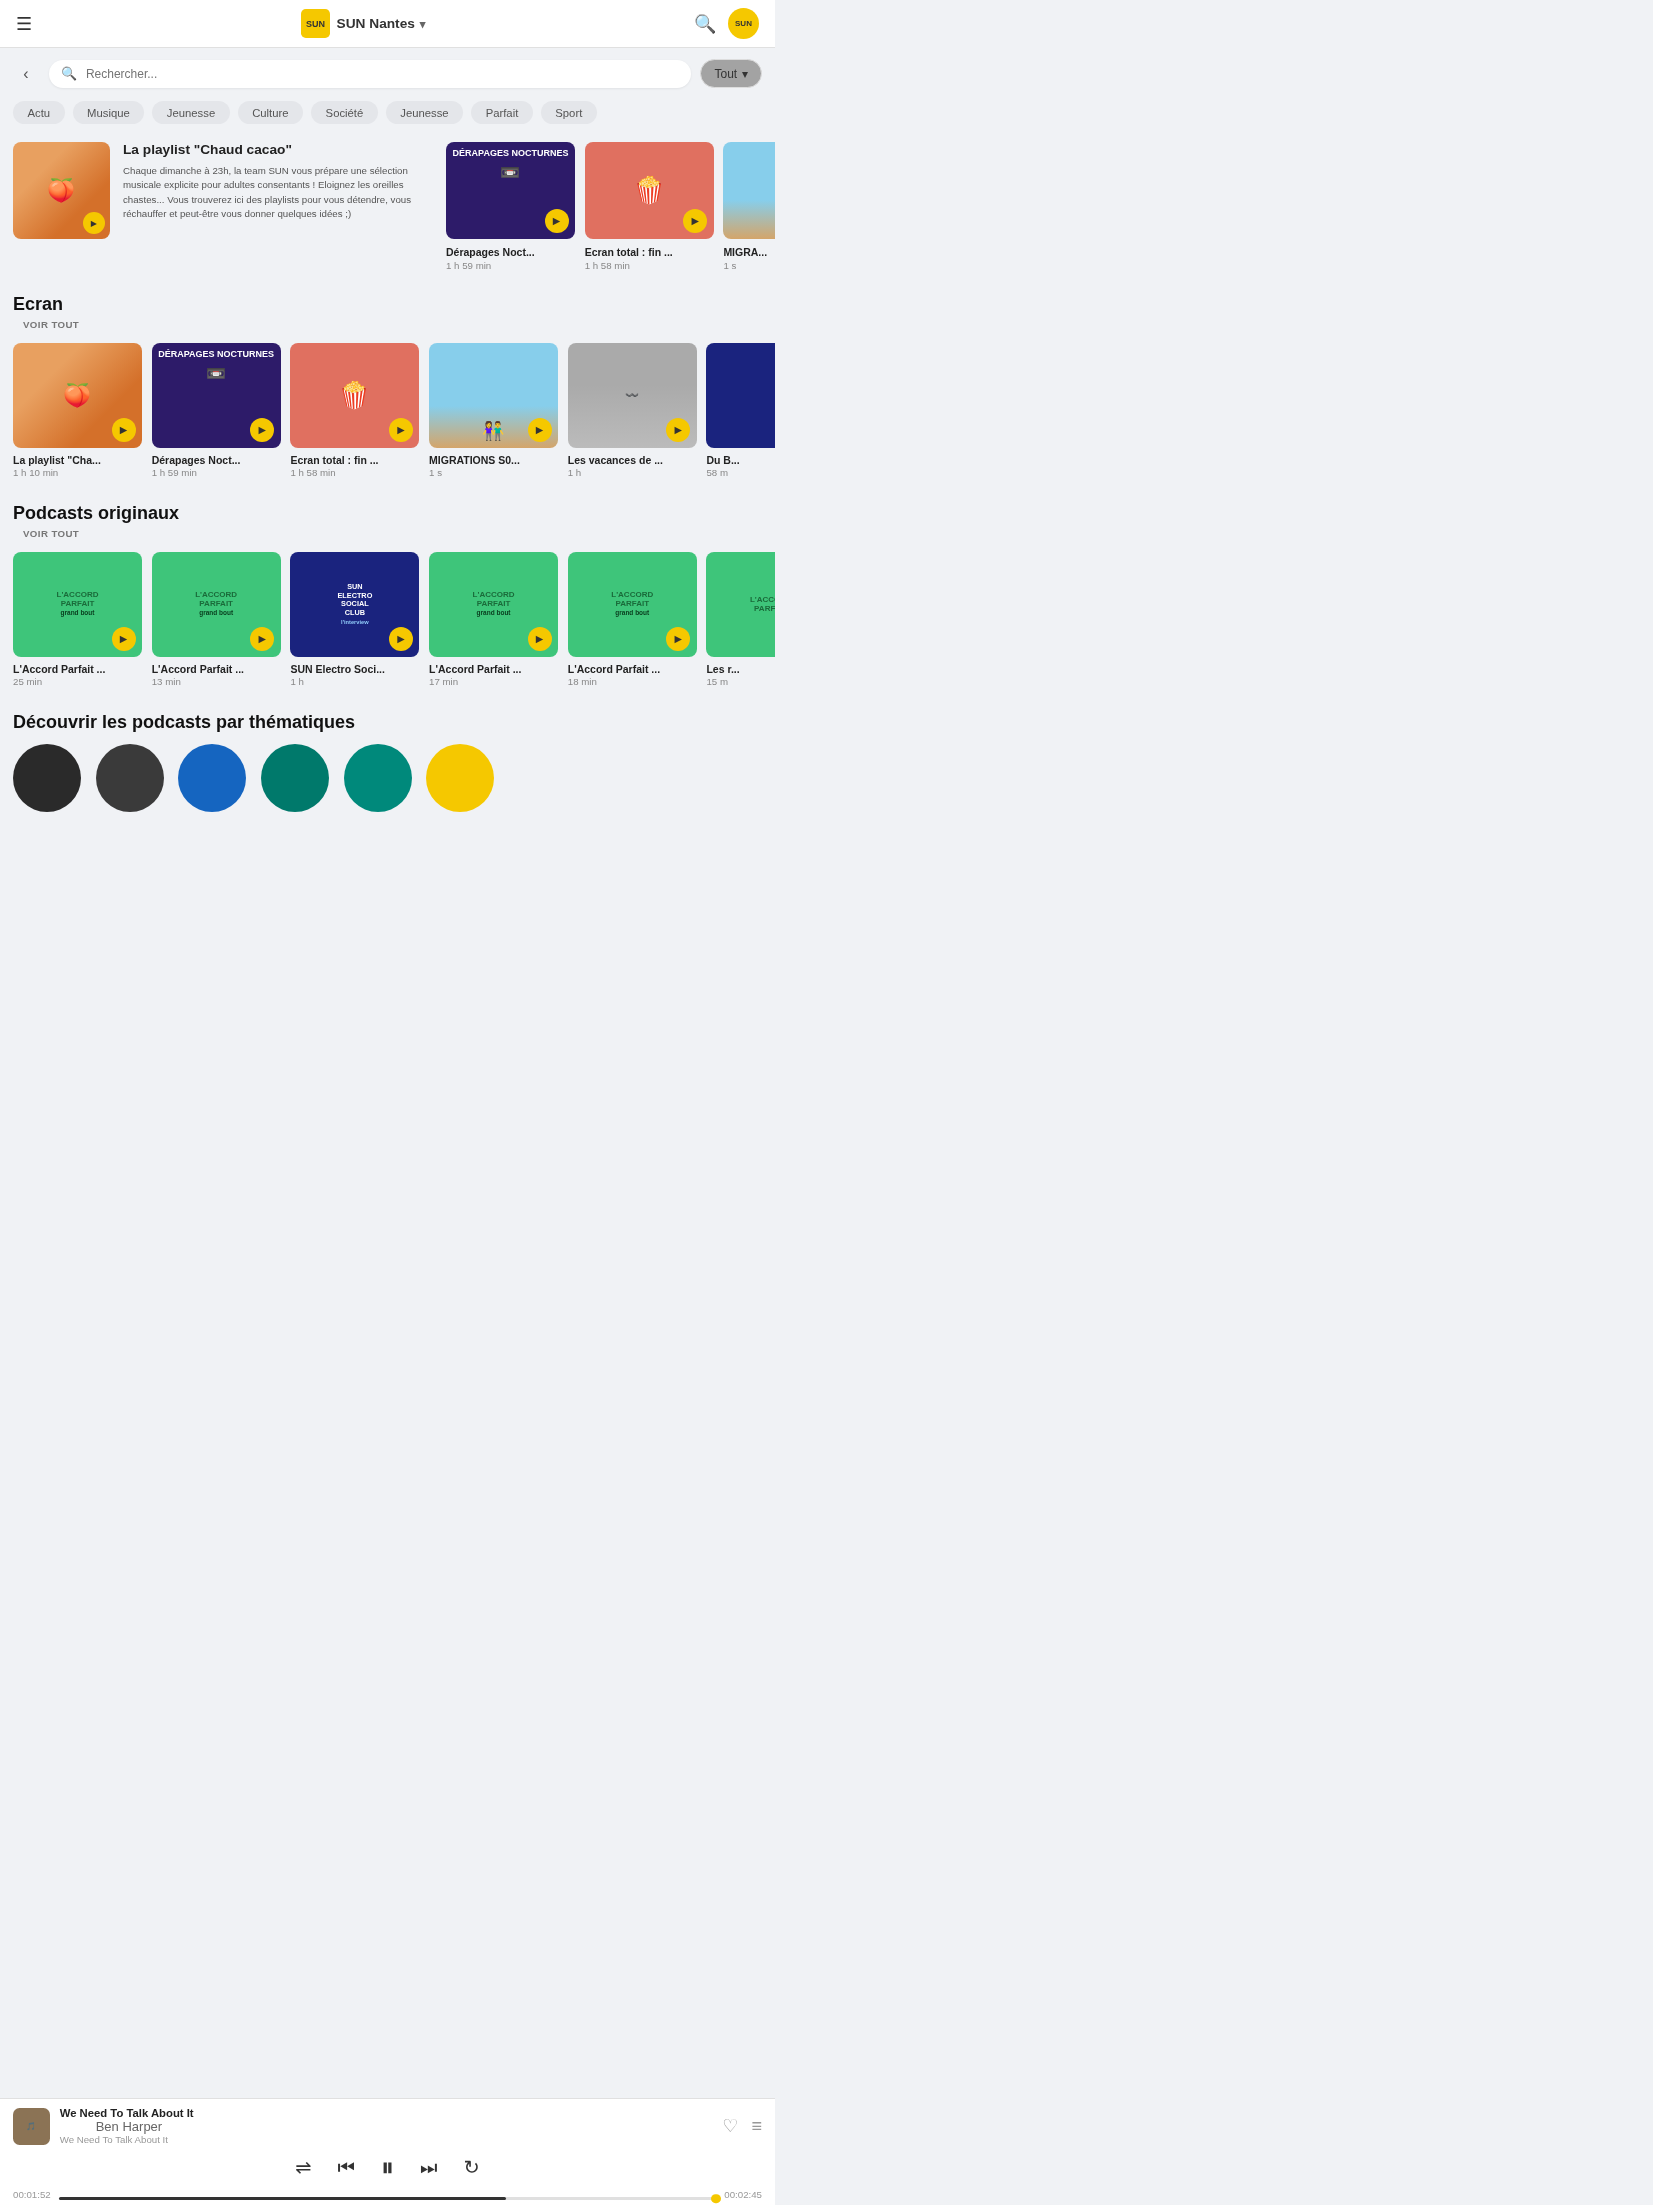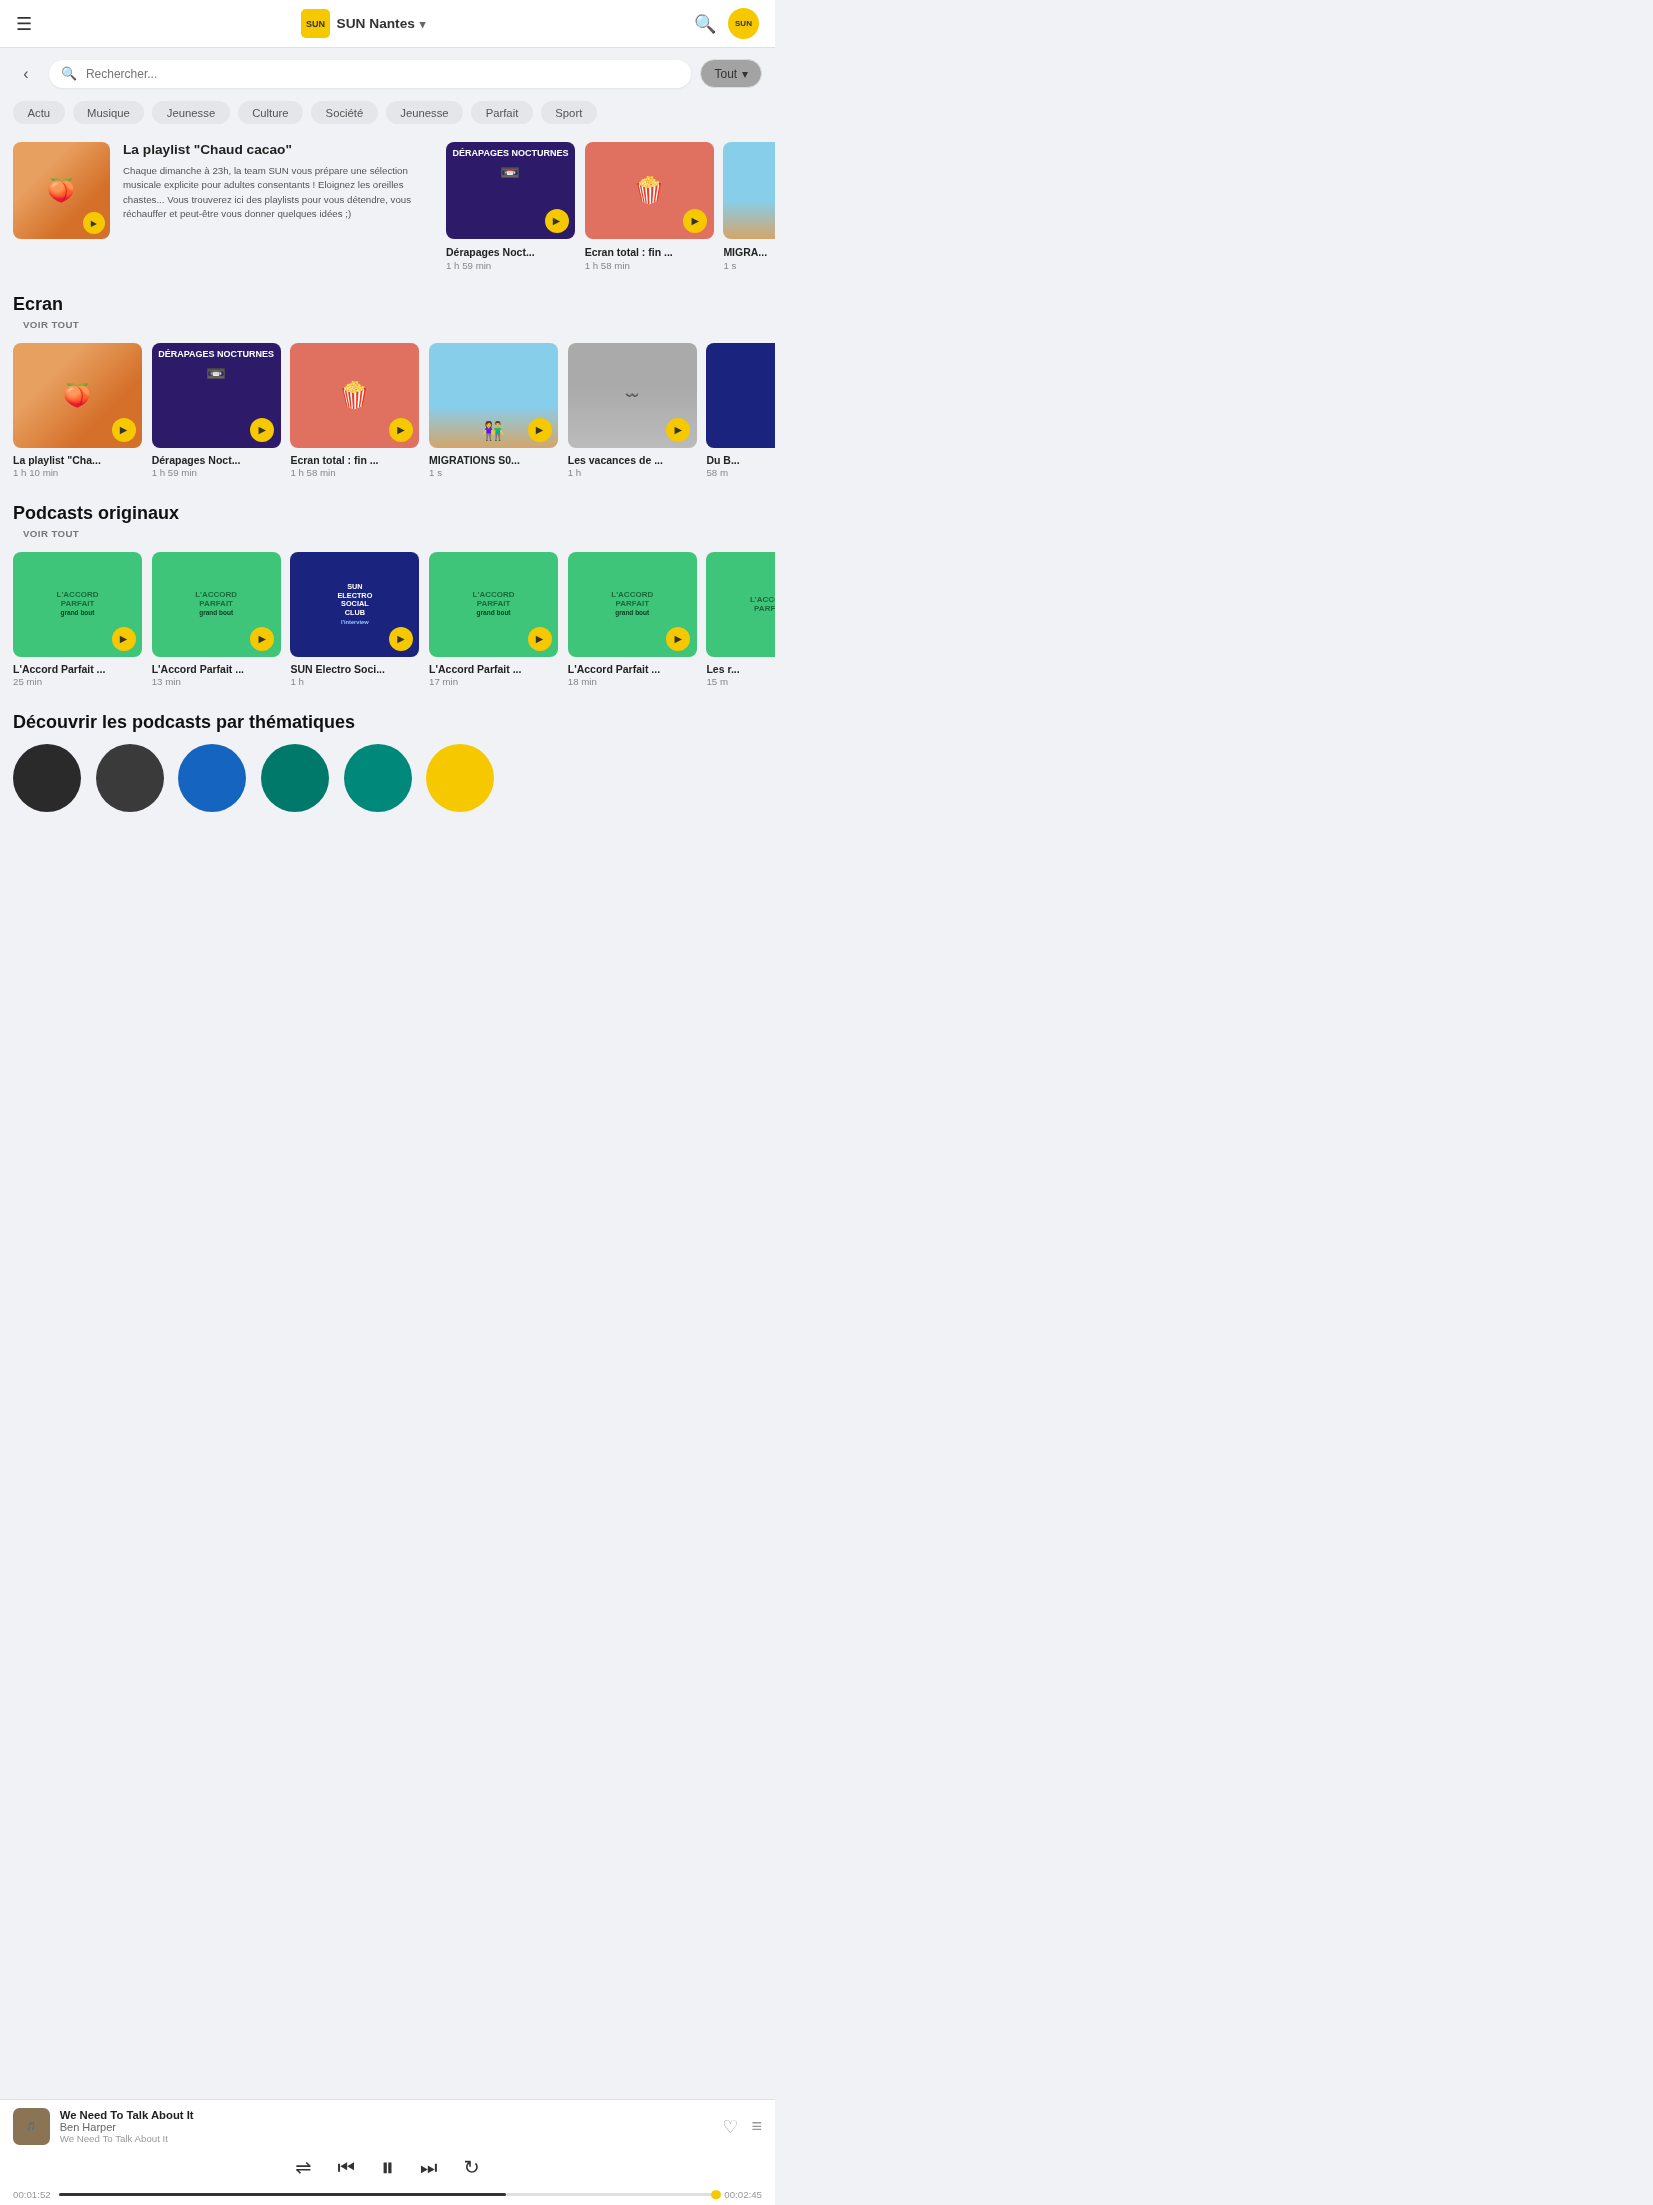--- a/index.html
+++ b/index.html
@@ -264,41 +264,41 @@
       margin-bottom: 6.5px;
     }
     .np-thumb {
       width: 37px; height: 37px;
       border-radius: 6.5px;
       overflow: hidden;
       flex-shrink: 0;
     }
     .np-info { flex: 1; }
     .np-title { font-size: 11.3px; font-weight: 700; color: #222; }
-    .np-artist { font-size: 11px; color: #666; }
+    .np-artist { font-size: 13px; color: #666; margin-left: 36px; }
     .np-album { font-size: 9.7px; color: #999; }
     .np-actions { display: flex; align-items: center; gap: 13px; }
     .np-heart { font-size: 18px; color: #999; cursor: pointer; }
     .np-list { font-size: 18px; color: #999; cursor: pointer; }
 
     .np-controls {
       display: flex;
       align-items: center;
       justify-content: center;
       gap: 26px;
       margin-bottom: 6.5px;
     }
     .ctrl-btn { font-size: 19.4px; color: #333; cursor: pointer; }
     .ctrl-btn-play {
       font-size: 26px; color: #333; cursor: pointer;
     }
 
     .np-progress {
       display: flex;
-      align-items: center;
+      align-items: flex-end;
       gap: 8px;
     }
     .np-time { font-size: 9.7px; color: #999; white-space: nowrap; }
     .progress-bar-wrap {
       flex: 1;
       height: 3.2px;
       background: #e0e0e0;
       border-radius: 1.6px;
       position: relative;
     }

